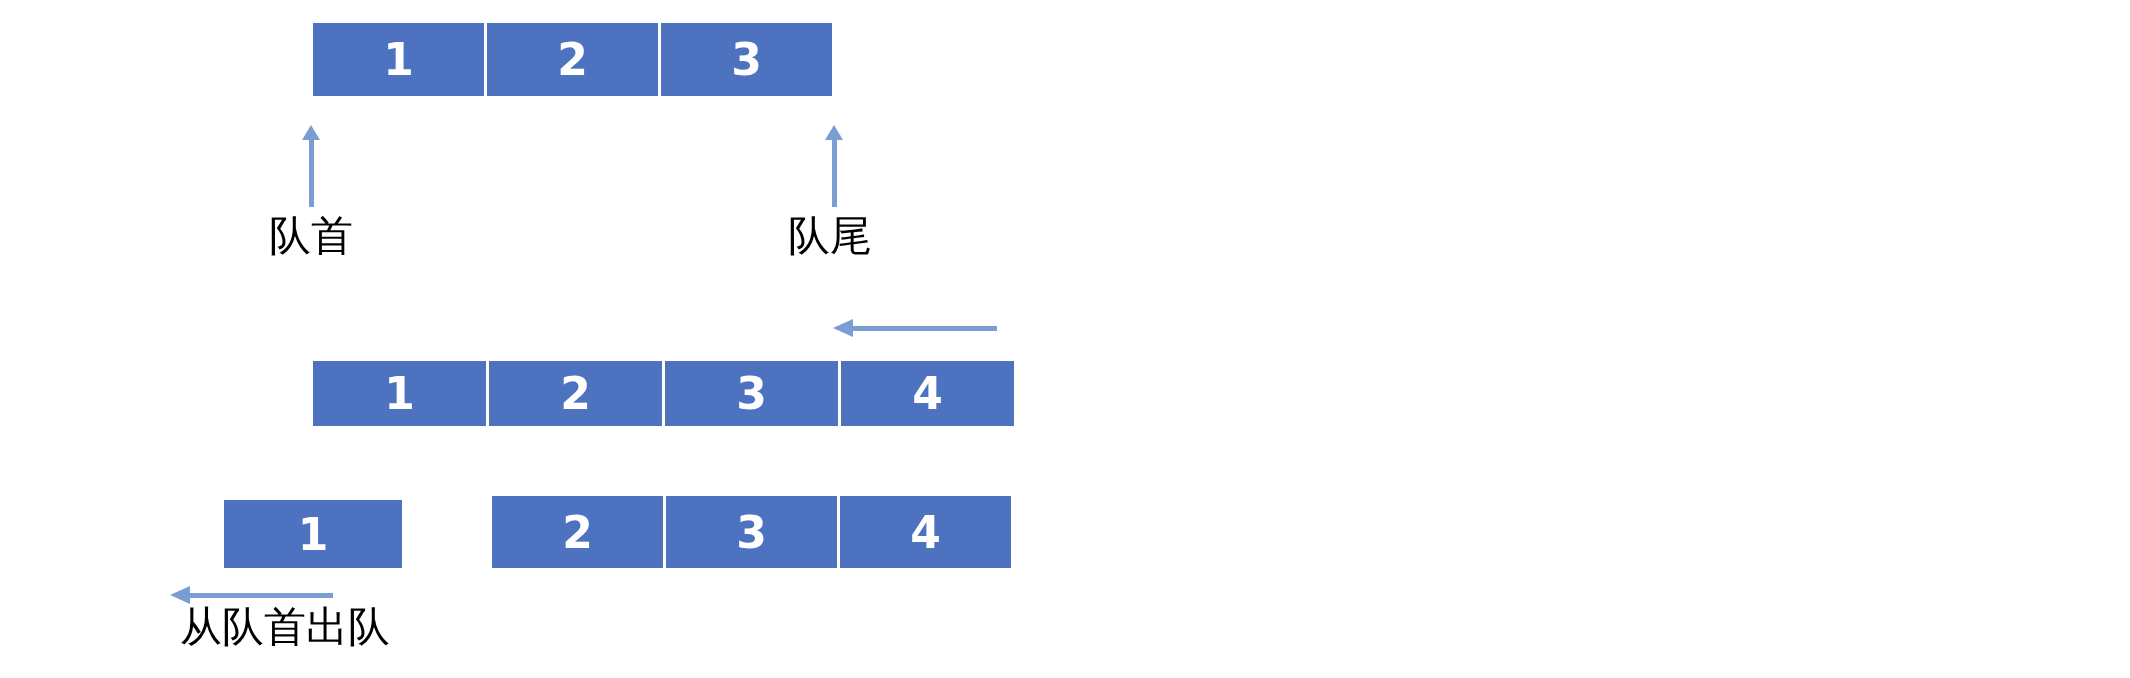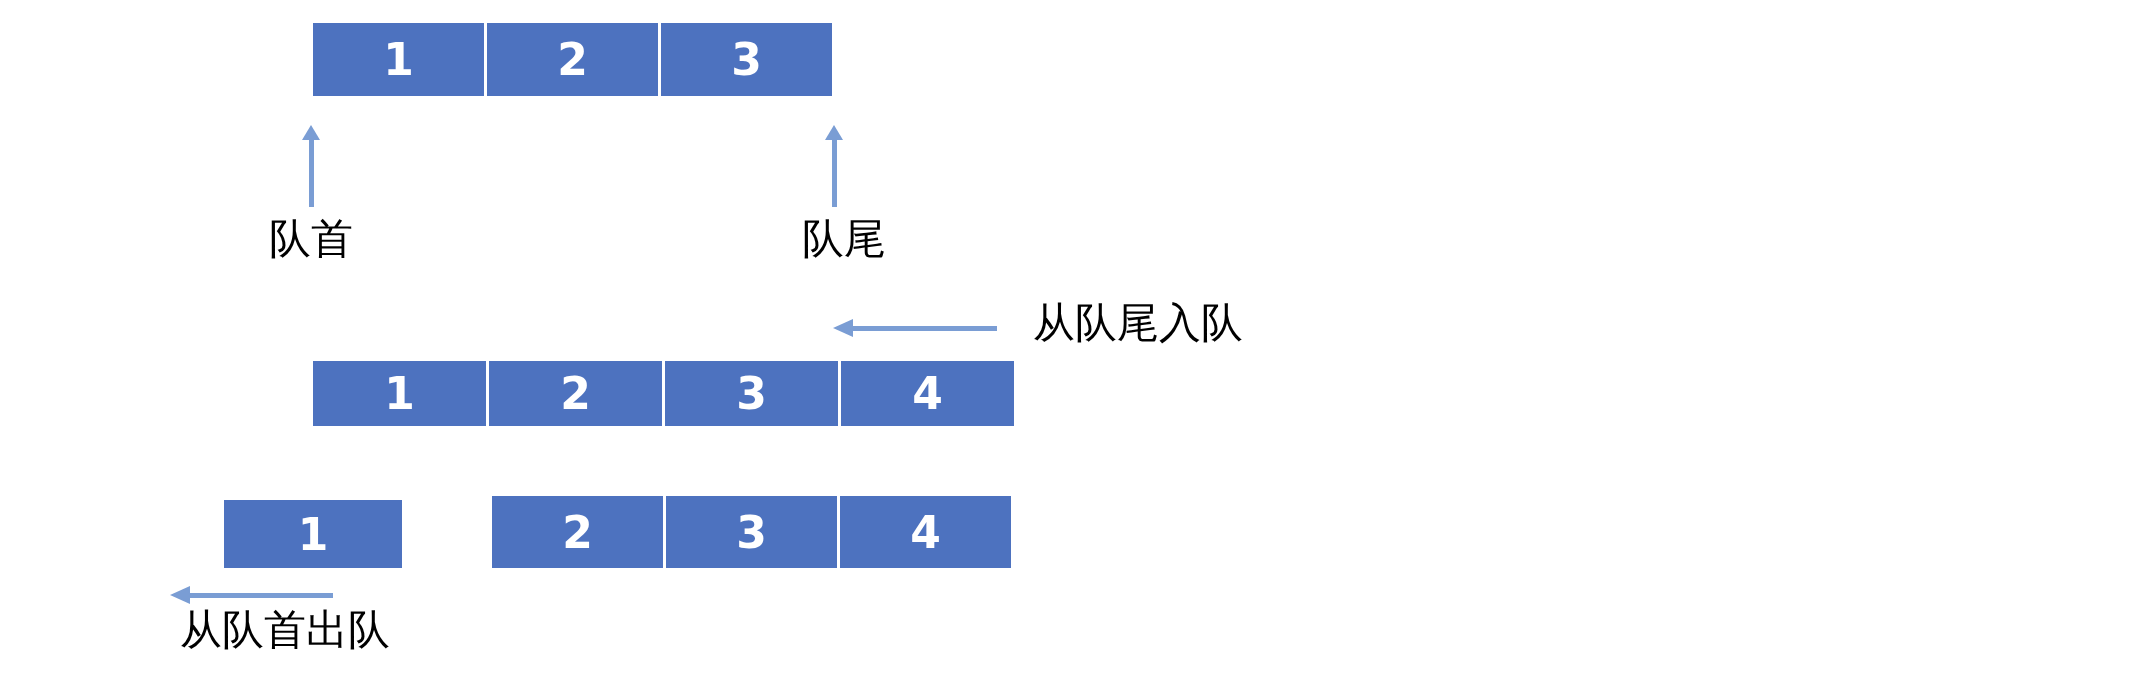--- a/index.html
+++ b/index.html
@@ -33,21 +33,21 @@
   .r2 .cell { width: 173px; height: 65px; }
   .r3g .cell { width: 171px; height: 72px; }
   .r3s .cell { width: 178px; height: 68px; }
 
   .label {
     position: absolute;
     font-size: 42px;
     line-height: 1.1;
     color: var(--text);
     white-space: nowrap;
-    font-family: Liberation Sans, sans-serif;
+    font-family: Liberation Mono, monospace;
   }
 
   .arrow-up { position: absolute; display: flex; flex-direction: column; align-items: center; }
   .arrow-up .head {
     width: 0; height: 0;
     border-left: 9px solid transparent;
     border-right: 9px solid transparent;
     border-bottom: 15px solid var(--arrow);
   }
   .arrow-up .shaft { width: 5px; height: 67px; background: var(--arrow); }
@@ -81,27 +81,26 @@
   <div class="arrow-up" style="left:302px; top:125px;">
     <div class="head"></div>
     <div class="shaft"></div>
   </div>
   <div class="arrow-up" style="left:825px; top:125px;">
     <div class="head"></div>
     <div class="shaft"></div>
   </div>
 
   <div class="label" style="left:269px; top:216px;">队首</div>
-  <div class="label" style="left:788px; top:216px;margin-left:14px;">队尾</div>
+  <div class="label" style="left:788px; top:216px;">队尾</div>
 
   <div class="arrow-left" style="left:833px; top:319px;">
     <div class="head"></div>
     <div class="shaft" style="width:144px;"></div>
   </div>
-  <div class="label" style="left:1033px; top:300px;">从队尾入队</div>
 
   <div class="qrow r2" style="left:313px; top:361px;">
     <div class="cell">
       <span>1</span>
     </div>
     <div class="cell">
       <span>2</span>
     </div>
     <div class="cell">
       <span>3</span>

